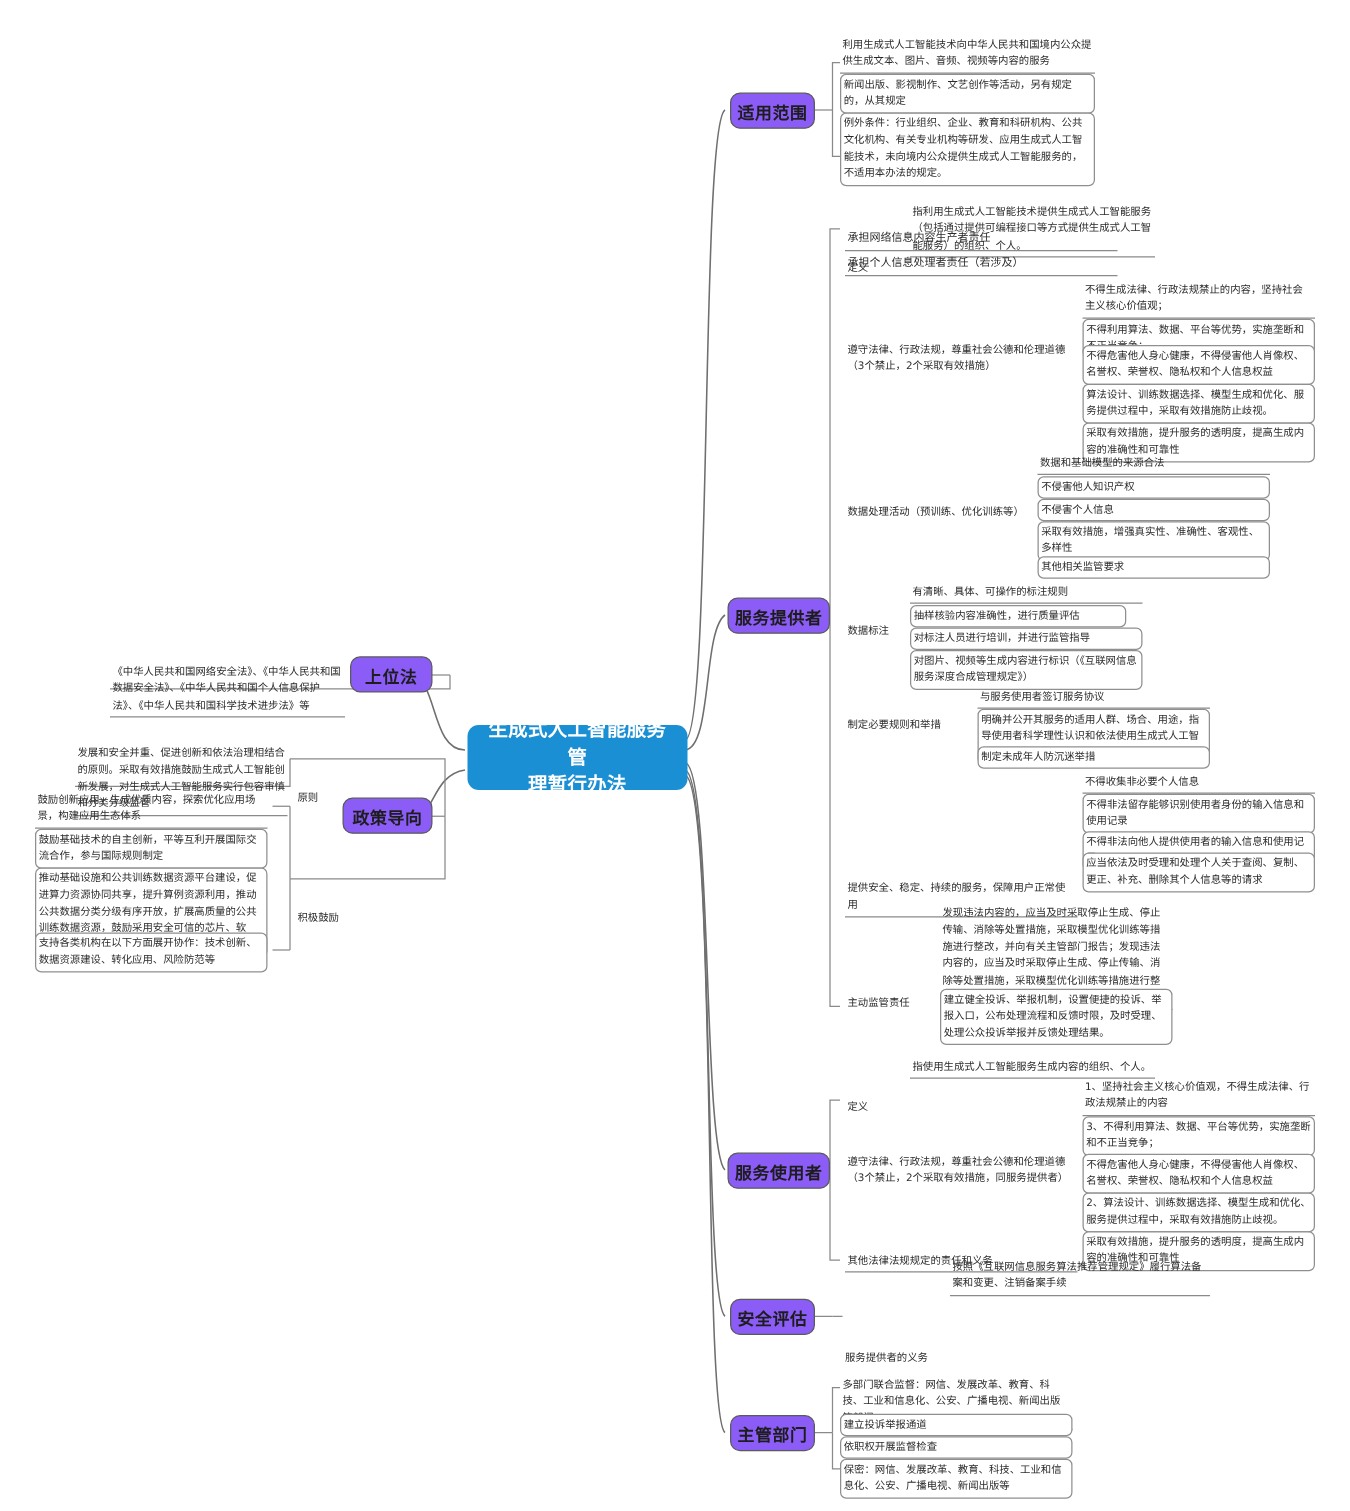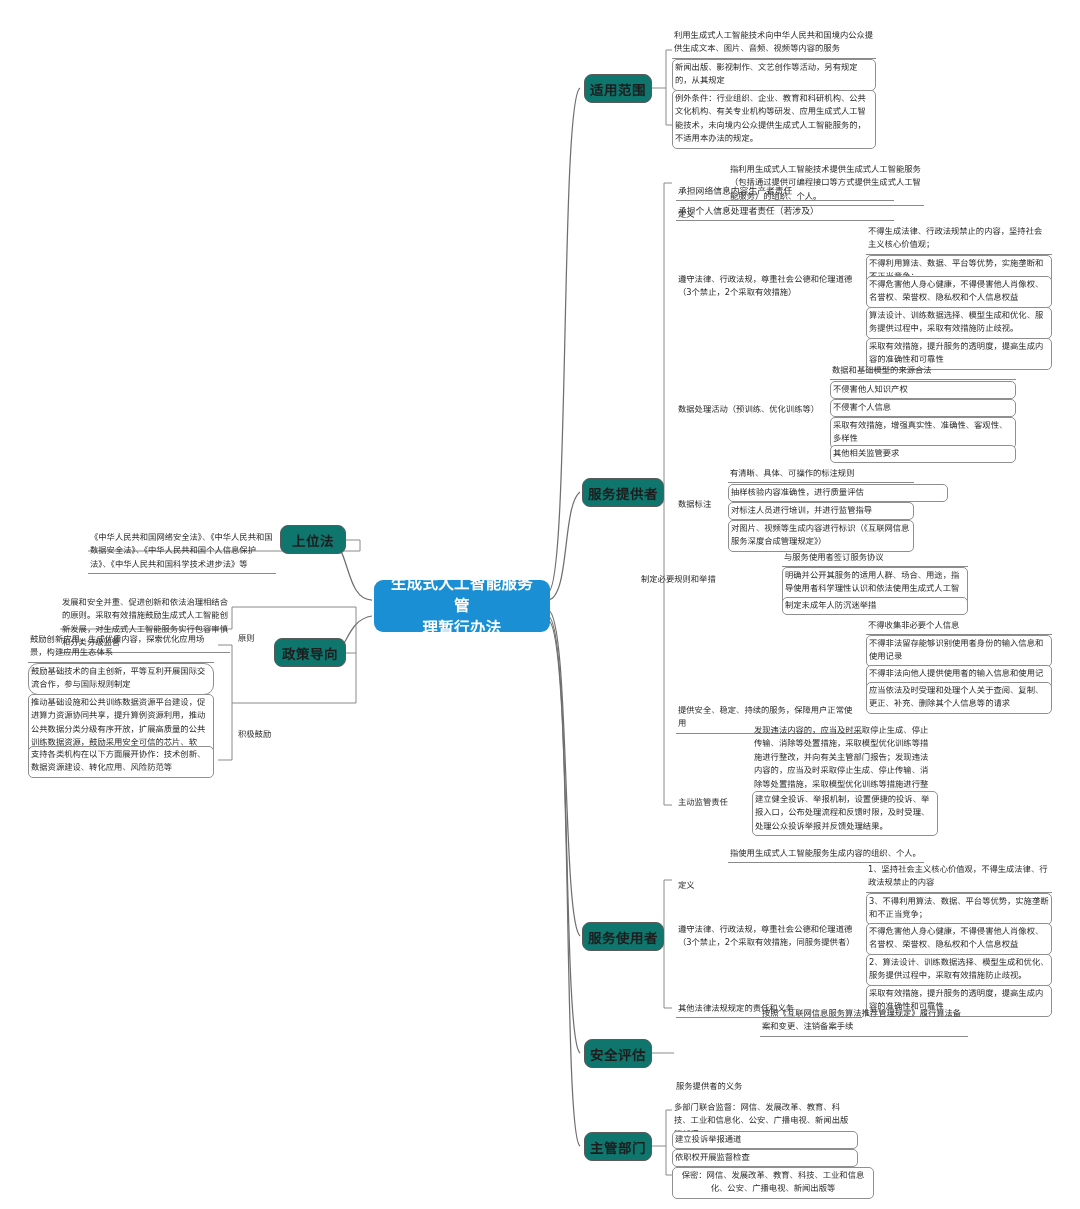--- a/index.html
+++ b/index.html
@@ -37,21 +37,21 @@
     align-items:center;
     justify-content:center;
     padding:6px 10px;
     letter-spacing:0.3px;
     z-index:6;
   }
   
   .branch-node{
     position:absolute;
     box-sizing:border-box;
-    background:#0f766e;
+    background:#8b5cf6;
     border:1.6px solid #5a5a5a;
     border-radius:8px;
     color:#1d1d1d;
     font-size:13.5px;
     font-weight:bold;
     display:flex;
     align-items:center;
     justify-content:center;
     letter-spacing:0.5px;
     z-index:5;
@@ -159,21 +159,21 @@
   <div class="branch-node" style="left:274px; top:638px; width:72px; height:29px;">
     <span>政策导向</span>
   </div>
 
   <div class="tag" style="left:238px; top:600px;">原则</div>
   <div class="tag" style="left:238px; top:696px;">积极鼓励</div>
 
   <div class="topic u right" style="left:60px; top:595px; width:170px;">发展和安全并重、促进创新和依法治理相结合的原则。采取有效措施鼓励生成式人工智能创新发展，对生成式人工智能服务实行包容审慎和分类分级监管</div>
 
   <div class="topic u right" style="left:28px; top:632px; width:186px;">鼓励创新应用，生成优质内容，探索优化应用场景，构建应用生态体系</div>
-  <div class="topic card right" style="left:28px; top:663px; width:186px;border-radius:10px;">鼓励基础技术的自主创新，平等互利开展国际交流合作，参与国际规则制定</div>
+  <div class="topic card right" style="left:28px; top:663px; width:186px;">鼓励基础技术的自主创新，平等互利开展国际交流合作，参与国际规则制定</div>
   <div class="topic card right" style="left:28px; top:694px; width:186px;">推动基础设施和公共训练数据资源平台建设，促进算力资源协同共享，提升算例资源利用，推动公共数据分类分级有序开放，扩展高质量的公共训练数据资源，鼓励采用安全可信的芯片、软件、工具、算力和数据资源。</div>
   <div class="topic card right" style="left:28px; top:746px; width:186px;">支持各类机构在以下方面展开协作：技术创新、数据资源建设、转化应用、风险防范等</div>
 
   <div class="branch-node" style="left:584px; top:74px; width:68px; height:29px;">
     <span>适用范围</span>
   </div>
   <div class="topic u right" style="left:672px; top:28px; width:204px;">利用生成式人工智能技术向中华人民共和国境内公众提供生成文本、图片、音频、视频等内容的服务</div>
   <div class="topic card right" style="left:672px; top:59px; width:204px;">新闻出版、影视制作、文艺创作等活动，另有规定的，从其规定</div>
   <div class="topic card right" style="left:672px; top:90px; width:204px;">例外条件：行业组织、企业、教育和科研机构、公共文化机构、有关专业机构等研发、应用生成式人工智能技术，未向境内公众提供生成式人工智能服务的，不适用本办法的规定。</div>
 
@@ -196,25 +196,25 @@
 
   <div class="topic plain right" style="left:676px; top:402px; width:182px;">数据处理活动（预训练、优化训练等）</div>
   <div class="topic u right" style="left:830px; top:363px; width:186px;">数据和基础模型的来源合法</div>
   <div class="topic card right" style="left:830px; top:381px; width:186px;">不侵害他人知识产权</div>
   <div class="topic card right" style="left:830px; top:399px; width:186px;">不侵害个人信息</div>
   <div class="topic card right" style="left:830px; top:417px; width:186px;">采取有效措施，增强真实性、准确性、客观性、多样性</div>
   <div class="topic card right" style="left:830px; top:445px; width:186px;">其他相关监管要求</div>
 
   <div class="topic plain right" style="left:676px; top:497px; width:82px;">数据标注</div>
   <div class="topic u right" style="left:728px; top:466px; width:186px;">有清晰、具体、可操作的标注规则</div>
-  <div class="topic card right" style="left:728px; top:484px; width:220px;">抽样核验内容准确性，进行质量评估</div>
+  <div class="topic card right" style="left:728px; top:484px; width:173px;">抽样核验内容准确性，进行质量评估</div>
   <div class="topic card right" style="left:728px; top:502px; width:186px;">对标注人员进行培训，并进行监管指导</div>
   <div class="topic card right" style="left:728px; top:520px; width:186px;">对图片、视频等生成内容进行标识（《互联网信息服务深度合成管理规定》）</div>
 
-  <div class="topic plain right" style="left:639px; top:572px; width:100px;">制定必要规则和举措</div>
+  <div class="topic plain right" style="left:676px; top:572px; width:100px;">制定必要规则和举措</div>
   <div class="topic u right" style="left:782px; top:550px; width:186px;">与服务使用者签订服务协议</div>
   <div class="topic card right" style="left:782px; top:567px; width:186px;">明确并公开其服务的适用人群、场合、用途，指导使用者科学理性认识和依法使用生成式人工智能技术</div>
   <div class="topic card right" style="left:782px; top:597px; width:186px;">制定未成年人防沉迷举措</div>
 
   <div class="topic u right" style="left:866px; top:618px; width:186px;">不得收集非必要个人信息</div>
   <div class="topic card right" style="left:866px; top:635px; width:186px;">不得非法留存能够识别使用者身份的输入信息和使用记录</div>
   <div class="topic card right" style="left:866px; top:665px; width:186px;">不得非法向他人提供使用者的输入信息和使用记录</div>
   <div class="topic u right" style="left:676px; top:703px; width:186px;">提供安全、稳定、持续的服务，保障用户正常使用</div>
 
   <div class="topic card right" style="left:866px; top:682px; width:186px;">应当依法及时受理和处理个人关于查阅、复制、更正、补充、删除其个人信息等的请求</div>
@@ -244,15 +244,15 @@
   </div>
   <div class="tag" style="left:676px; top:1048px;">服务提供者的义务</div>
   <div class="topic u right" style="left:760px; top:1006px; width:208px;">按照《互联网信息服务算法推荐管理规定》履行算法备案和变更、注销备案手续</div>
 
   <div class="branch-node" style="left:584px; top:1132px; width:68px; height:29px;">
     <span>主管部门</span>
   </div>
   <div class="topic u right" style="left:672px; top:1100px; width:186px;">多部门联合监督：网信、发展改革、教育、科技、工业和信息化、公安、广播电视、新闻出版等部门</div>
   <div class="topic card right" style="left:672px; top:1131px; width:186px;">建立投诉举报通道</div>
   <div class="topic card right" style="left:672px; top:1149px; width:186px;">依职权开展监督检查</div>
-  <div class="topic card right" style="left:672px; top:1167px; width:202px;text-align:center;">保密：网信、发展改革、教育、科技、工业和信息化、公安、广播电视、新闻出版等</div>
+  <div class="topic card right" style="left:672px; top:1167px; width:186px;">保密：网信、发展改革、教育、科技、工业和信息化、公安、广播电视、新闻出版等</div>
 
 </div>
 
 </body></html>

